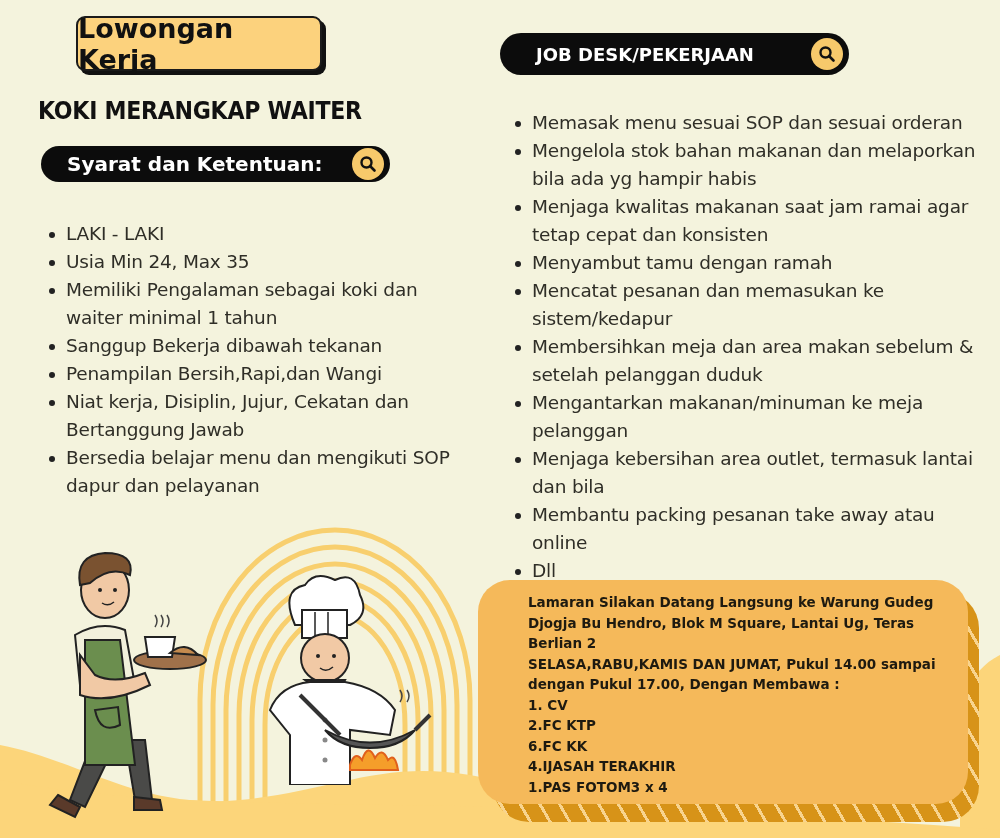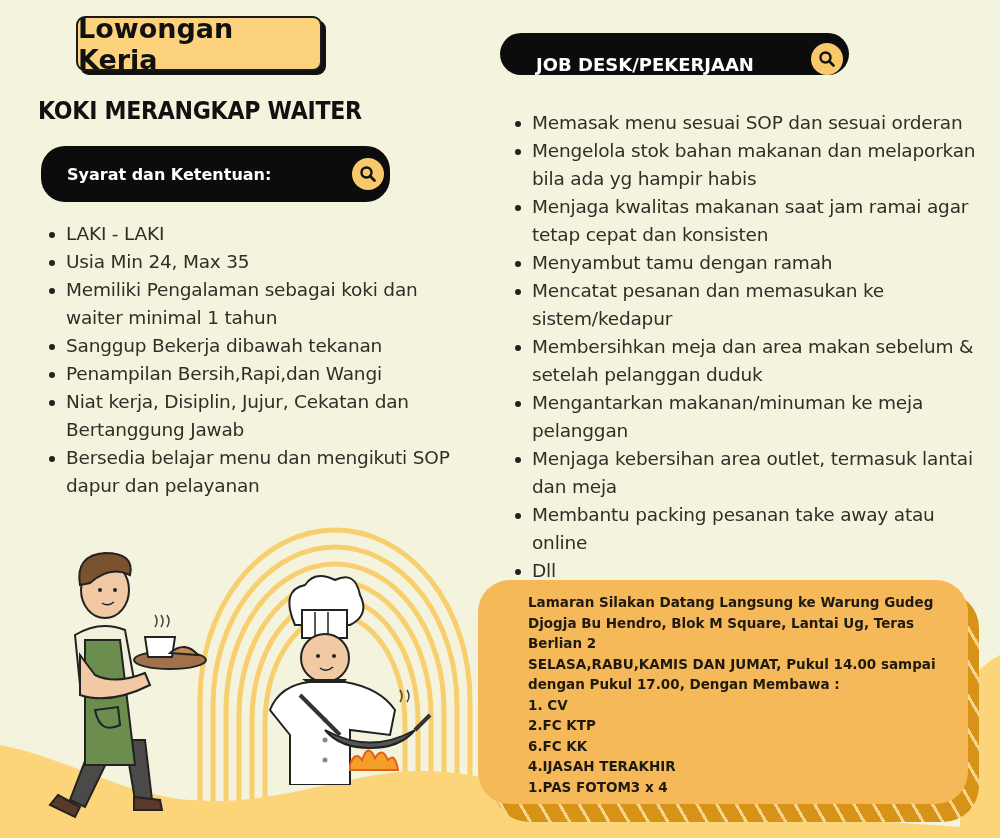--- a/index.html
+++ b/index.html
@@ -38,28 +38,27 @@
     display: flex; align-items: center;
     font-weight: bold;
   }
   .pill .pill-label { flex: 1; text-align: center; }
   .pill .search-circle {
     width: 32px; height: 32px; border-radius: 50%;
     background: #f7c96b; display: flex; align-items: center; justify-content: center;
     margin-right: 6px; flex-shrink: 0;
   }
   .pill-syarat {
-    left: 41px; top: 146px; width: 349px; height: 56px;
-    font-size: 16px;
+    left: 41px; top: 146px; width: 349px; height: 36px;
+    font-size: 20px;
   }
   .pill-syarat .pill-label { padding-left: 10px; text-align: left; margin-left: 16px; }
   .pill-jobdesk {
     left: 500px; top: 33px; width: 349px; height: 42px;
     font-size: 18px;
-    align-items: flex-end;
   }
   .pill-jobdesk .pill-label { text-align: left; margin-left: 36px; }
 
   
   ul.bullets { list-style: none; margin-top: 17px; }
   ul.bullets li {
     position: relative; padding-left: 24px;
     font-size: 18.5px; line-height: 28px; color: #2f2e27;
     letter-spacing: -0.2px;
   }
@@ -141,21 +140,21 @@
 </div>
 
 <ul class="abs bullets list-jobdesk">
   <li>Memasak menu sesuai SOP dan sesuai orderan</li>
   <li>Mengelola stok bahan makanan dan melaporkan bila ada yg hampir habis</li>
   <li>Menjaga kwalitas makanan saat jam ramai agar tetap cepat dan konsisten</li>
   <li>Menyambut tamu dengan ramah</li>
   <li>Mencatat pesanan dan memasukan ke sistem/kedapur</li>
   <li>Membersihkan meja dan area makan sebelum &amp; setelah pelanggan duduk</li>
   <li>Mengantarkan makanan/minuman ke meja pelanggan</li>
-  <li>Menjaga kebersihan area outlet, termasuk lantai dan meja</li>
+  <li>Menjaga kebersihan area outlet, termasuk lantai dan bila</li>
   <li>Membantu packing  pesanan take away atau online</li>
   <li>Dll</li>
 </ul>
 
 <div class="abs info-shadow"></div>
 <div class="abs info-box">
   <p>Lamaran Silakan Datang Langsung ke Warung Gudeg Djogja Bu Hendro, Blok M Square, Lantai Ug, Teras Berlian 2</p>
   <p>SELASA,RABU,KAMIS DAN JUMAT, Pukul 14.00 sampai dengan Pukul 17.00, Dengan Membawa :</p>
   <p>1. CV</p>
   <p>2.FC KTP</p>

